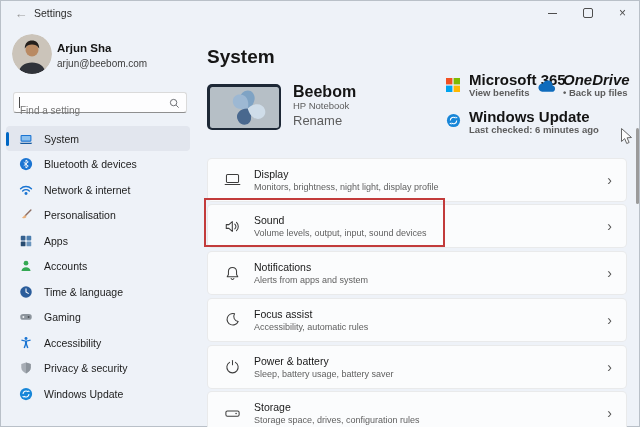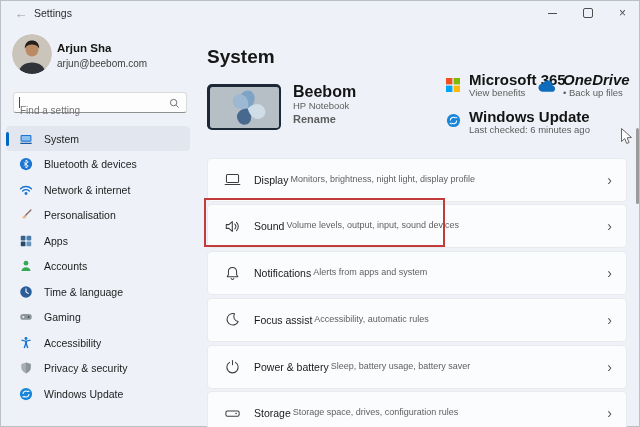--- a/index.html
+++ b/index.html
@@ -40,43 +40,43 @@
   .nav-ic{width:14px;height:14px;flex:0 0 14px;display:flex;}
   .nav-ic svg{width:14px;height:14px;}
   .nav-label{font-size:10.5px;color:#1c1c1c;white-space:nowrap;}
   
   .page-title{position:absolute;left:207px;top:33px;font-size:19px;font-weight:bold;color:#161616;}
   .device-thumb{position:absolute;left:207px;top:84px;width:74px;height:46px;background:#1d2836;
     border-radius:5px;box-sizing:border-box;padding:2.5px;}
   .device-thumb .screen{width:100%;height:100%;border-radius:2.5px;overflow:hidden;display:flex;}
   .device-name{position:absolute;left:293px;top:83px;font-size:16px;font-weight:bold;color:#141414;}
   .device-model{position:absolute;left:293px;top:100px;font-size:9.5px;color:#5d5d5d;}
-  .device-rename{position:absolute;left:293px;top:113px;font-size:11px;color:#5d5d5d;font-weight:bold;}
+  .device-rename{position:absolute;left:293px;top:113px;font-size:13px;color:#5d5d5d;}
   
   .st-ic{position:absolute;display:flex;}
   .st-title{position:absolute;font-size:15px;font-weight:bold;color:#141414;white-space:nowrap;}
-  .st-sub{position:absolute;font-size:9.5px;color:#5d5d5d;white-space:nowrap;}
+  .st-sub{position:absolute;font-size:9.5px;color:#5d5d5d;white-space:nowrap;font-weight:bold;}
   #ms-icon{left:446px;top:78px;width:14px;height:14px;}
   #ms-title{left:469px;top:71px;}
   #ms-sub{left:469px;top:87px;}
   #od-icon{left:537px;top:79px;width:20px;height:14px;}
   #od-title{left:563px;top:71px;font-style:italic;}
   #od-sub{left:563px;top:87px;}
   #wu-icon{left:446px;top:113px;width:15px;height:15px;}
   #wu-title{left:469px;top:108px;}
   #wu-sub{left:469px;top:124px;}
   
   .slist{position:absolute;left:207px;top:157.5px;width:420px;}
   .srow{height:44px;margin-bottom:2.8px;background:#fbfcfd;border:1px solid rgba(0,0,0,0.07);
     border-radius:5px;box-sizing:border-box;display:flex;align-items:center;
     padding:0 14px 0 16px;}
   .srow-ic{width:17px;height:17px;flex:0 0 17px;margin-right:13px;display:flex;}
   .srow-ic svg{width:17px;height:17px;stroke:#3d3d3d;fill:none;stroke-width:1.1;
     stroke-linecap:round;stroke-linejoin:round;}
-  .srow-txt{display:flex;flex-direction:row;gap:2px;}
+  .srow-txt{display:flex;flex-direction:column;gap:2px;}
   .srow-title{font-size:10.5px;color:#191919;}
   .srow-sub{font-size:9px;color:#5f5f5f;}
   .chevron{margin-left:auto;font-size:14px;color:#565656;line-height:1;}
   
   .red-box{position:absolute;left:204px;top:198px;width:241px;height:49px;box-sizing:border-box;
     border:2px solid var(--annotation-red,#c23b3b);z-index:9;pointer-events:none;}
   .scrollbar{position:absolute;left:636px;top:128px;width:2.5px;height:76px;background:#9b9b9b;border-radius:2px;}
   .cursor{position:absolute;left:620px;top:127px;width:13px;height:19px;z-index:10;}
 </style>
 </head>

